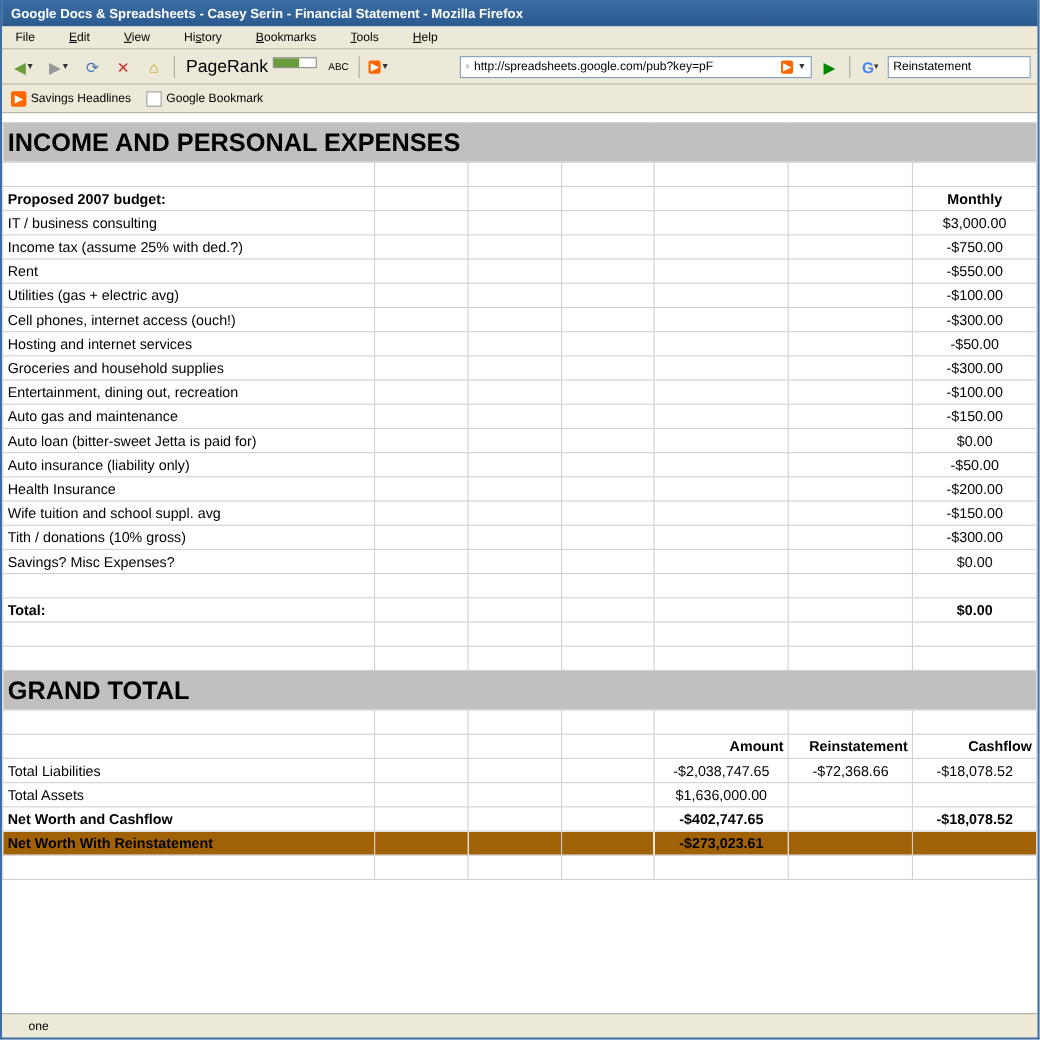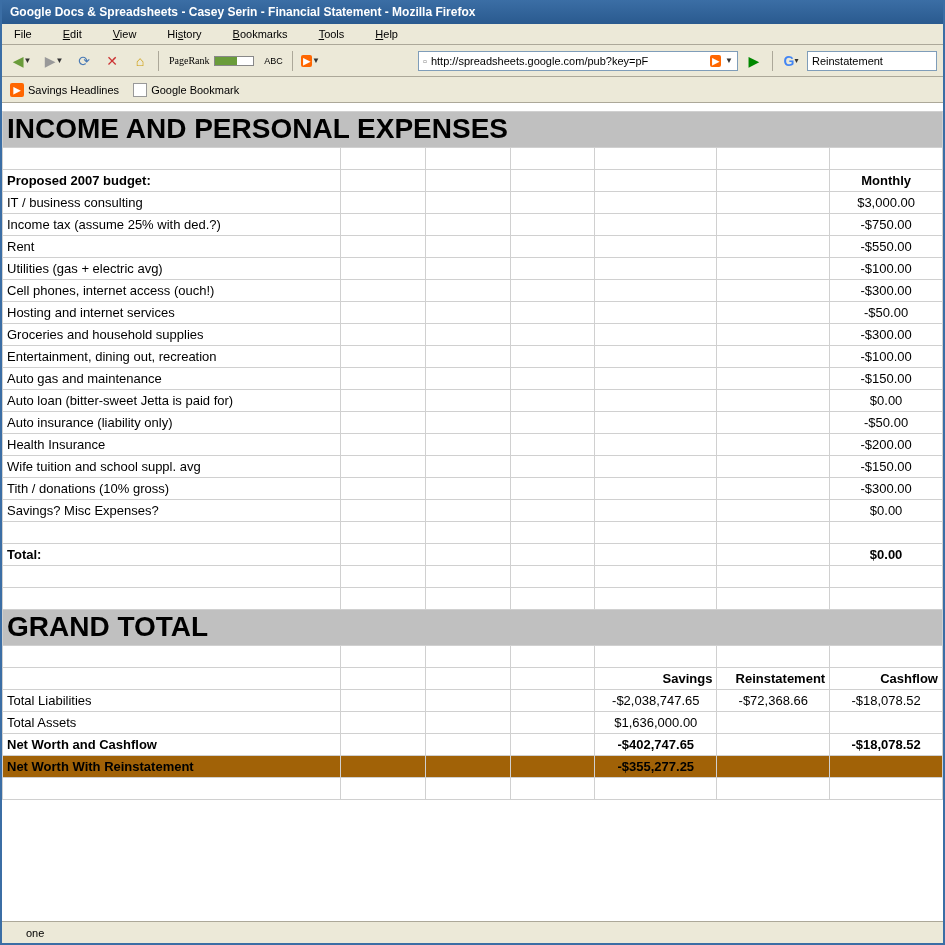--- a/index.html
+++ b/index.html
@@ -76,25 +76,23 @@
 .searchbox {
   width: 130px;
   height: 20px;
   background: #fff;
   border: 1px solid #7f9db9;
   padding: 1px 4px;
   font-size: 11px;
 }
 .pagerank {
   display: flex;
-  align-items: center;
   gap: 4px;
-  font-size: 10px;
+  font-size: 16px;
   padding: 0 4px;
-  font-family: Liberation Serif, serif;
 }
 .pr-bar { width: 40px; height: 10px; border: 1px solid #888; background: #fff; }
 .pr-fill { width: 60%; height: 100%; background: #6a9c3a; }
 .bookmarks {
   background: #ece9d8;
   padding: 3px 8px;
   border-bottom: 1px solid #aca899;
   display: flex;
   align-items: center;
   gap: 14px;
@@ -120,21 +118,21 @@
   font-family: Arial, sans-serif;
   font-size: 13px;
   vertical-align: middle;
   overflow: hidden;
   white-space: nowrap;
 }
 .sheet td.num { text-align: center; }
 .hdr-row td {
   background: #c0c0c0;
   font-weight: bold;
-  font-size: 28px;
+  font-size: 23px;
   font-family: Arial, sans-serif;
   height: 36px;
 }
 .bold td, td.bold { font-weight: bold; }
 .yellow td { background: #a16207; }
 .colhdr { font-weight: bold; text-align: right; }
 .statusbar {
   background: #ece9d8;
   border-top: 1px solid #aca899;
   height: 22px;
@@ -449,21 +447,21 @@
             <td></td>
             <td></td>
             <td></td>
             <td></td>
           </tr>
       <tr>
         <td></td>
             <td></td>
             <td></td>
             <td></td>
-        <td class="colhdr">Savings</td>
+        <td class="colhdr">Amount</td>
         <td class="colhdr">Reinstatement</td>
         <td class="colhdr">Cashflow</td>
       </tr>
       </tbody>
         <tbody id="gt-rows">
           <tr>
             <td>Total Liabilities</td>
             <td></td>
             <td></td>
             <td></td>
@@ -489,21 +487,21 @@
             <td></td>
         <td class="num">-$402,747.65</td>
         <td></td>
         <td class="num">-$18,078.52</td>
       </tr>
       <tr class="bold yellow">
         <td>Net Worth With Reinstatement</td>
         <td></td>
             <td></td>
             <td></td>
-        <td class="num">-$355,277.25</td>
+        <td class="num">-$273,023.61</td>
         <td></td>
             <td></td>
       </tr>
       <tr>
             <td></td>
             <td></td>
             <td></td>
             <td></td>
             <td></td>
             <td></td>

